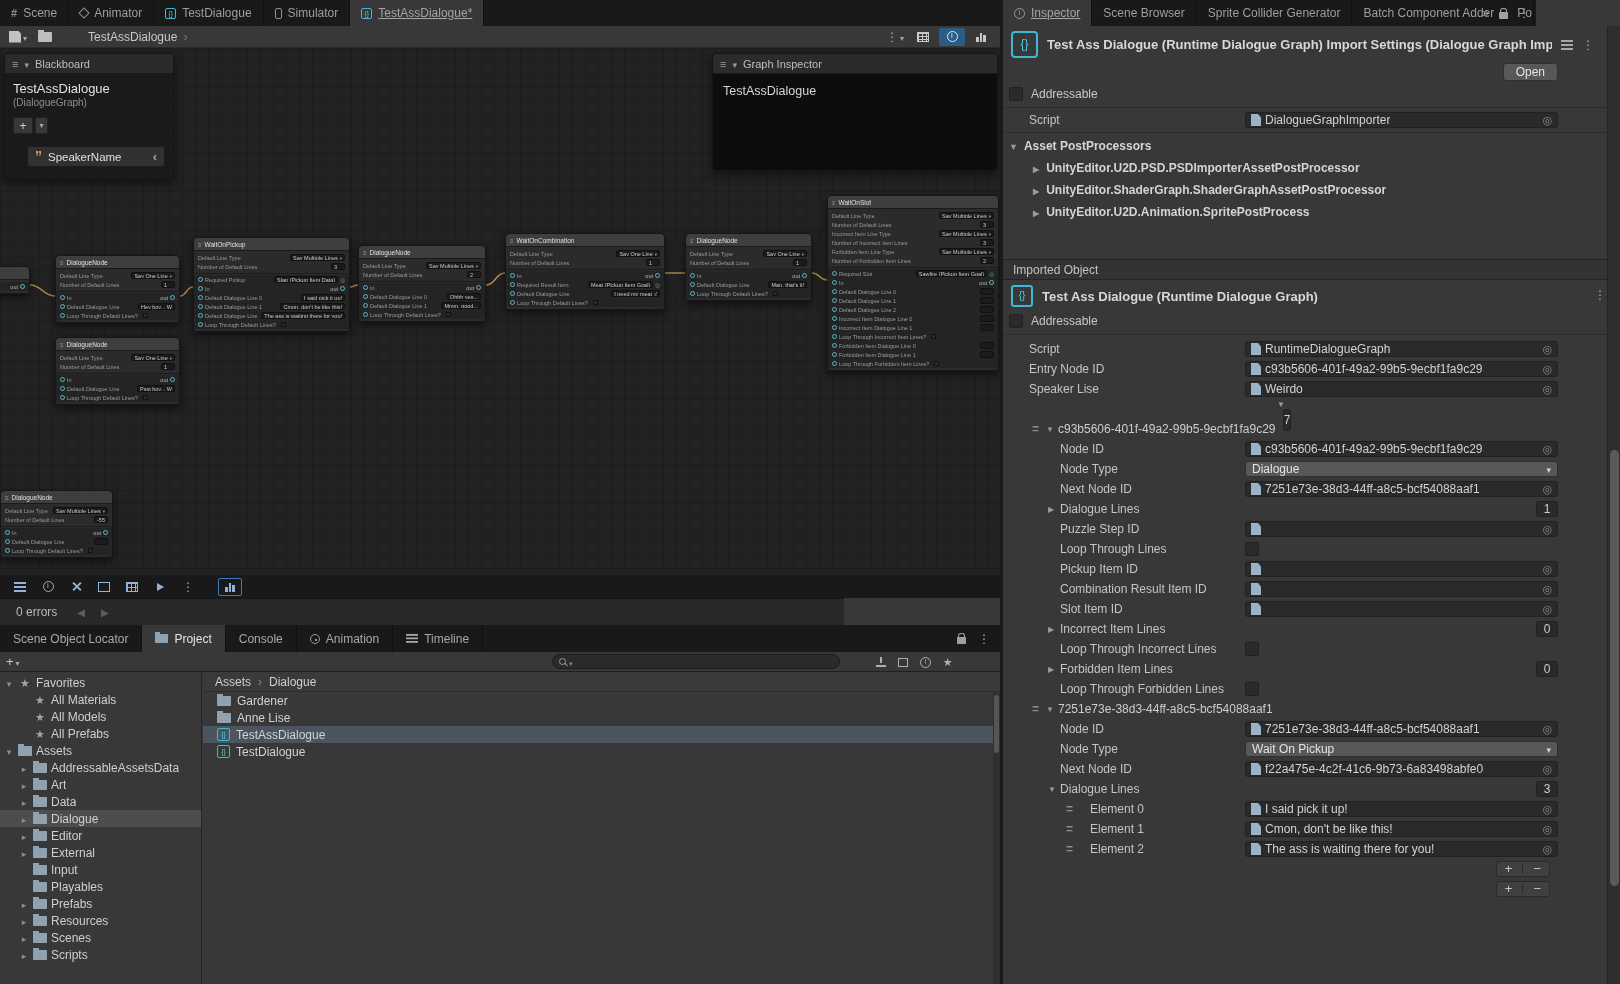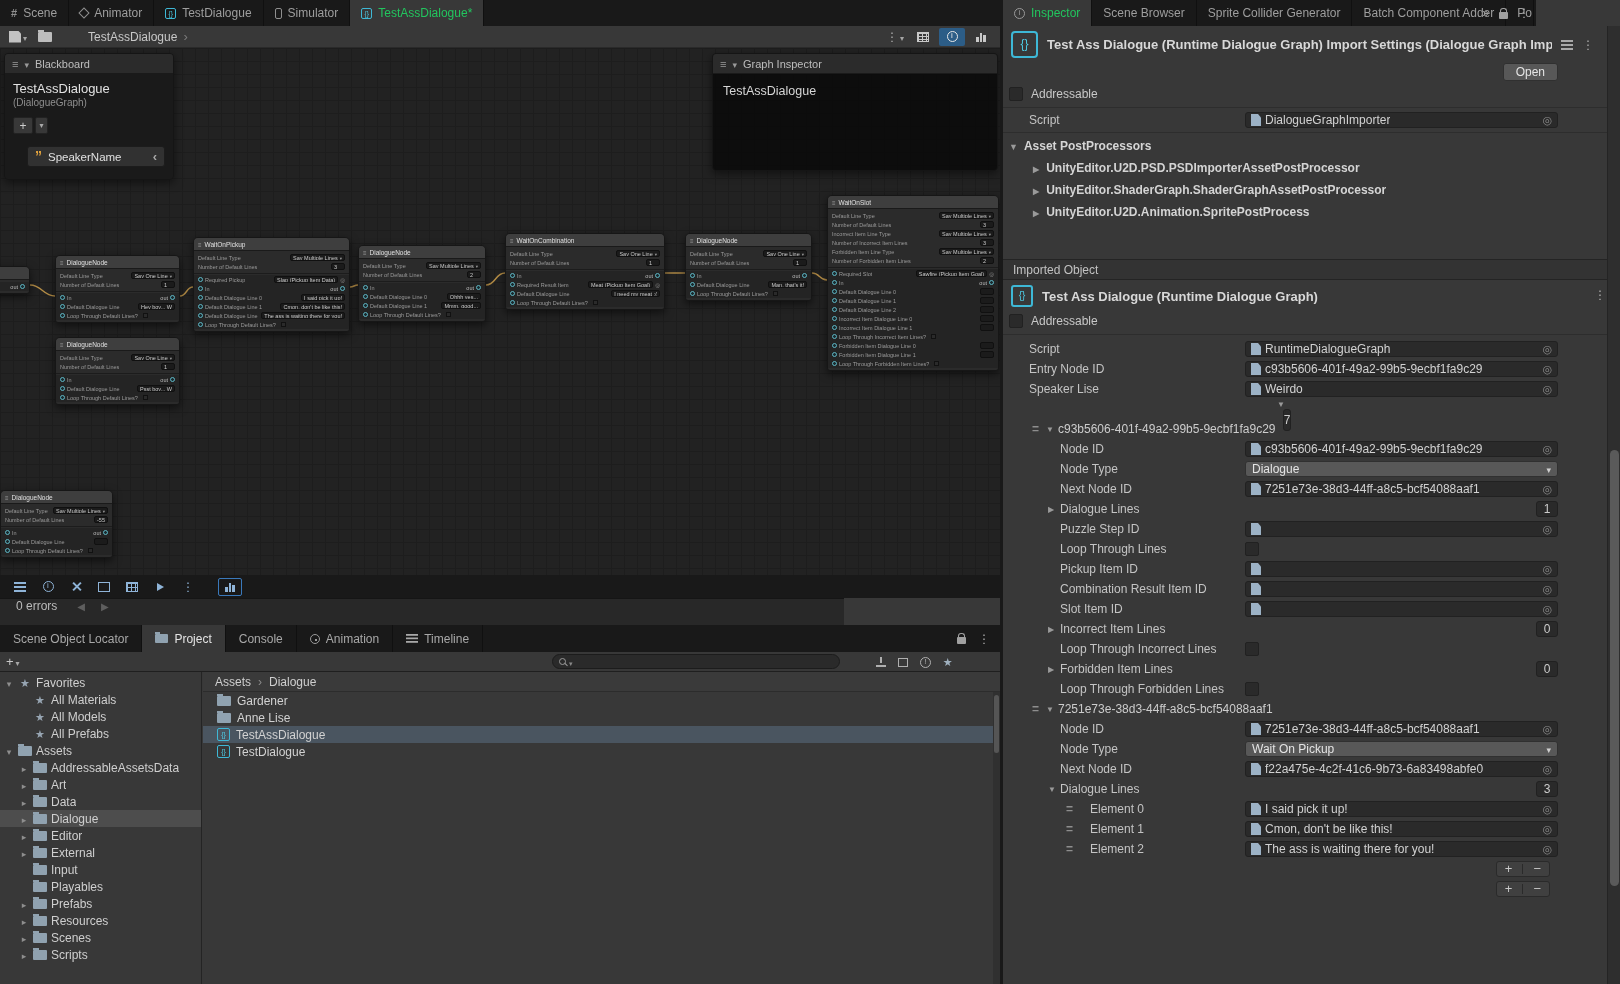--- a/index.html
+++ b/index.html
@@ -5,21 +5,21 @@
   html,body{margin:0;padding:0;background:#111;}
   *{box-sizing:border-box;}
   #root{position:relative;width:1620px;height:984px;background:#383838;font-family:"Liberation Sans",sans-serif;font-size:12px;color:#C8C8C8;overflow:hidden;}
 
   
   .topbar{position:absolute;left:0;top:0;width:1536px;height:26px;background:#191919;}
   .ttabs{position:absolute;top:0;height:26px;display:flex;align-items:stretch;}
   .ttabs-left{left:0;}
   .ttabs-right{left:1003px;}
   .ttab{display:flex;align-items:center;gap:6px;padding:0 11px;color:#9E9E9E;border-right:1px solid #101010;cursor:default;white-space:nowrap;}
-  .ttab.active{background:#383838;color:#22c55e;}
+  .ttab.active{background:#383838;color:#a3a3a3;text-decoration:underline;}
   .ttab.clip{max-width:28px;overflow:hidden;}
   .ti{display:none;flex:none;align-items:center;justify-content:center;}
   .ic-scene .ti-scene{display:inline-flex;}
   .ic-anim .ti-anim{display:inline-flex;}
   .ic-graph .ti-graph{display:inline-flex;}
   .ic-sim .ti-sim{display:inline-flex;}
   .ic-info .ti-info{display:inline-flex;}
   .ti-scene::before{content:"#";color:#8F8F8F;font-weight:bold;font-size:11px;}
   .ti-anim{width:8px;height:8px;border:1px solid #8F8F8F;transform:rotate(45deg);}
   .ti-graph{width:11px;height:11px;border:1px solid #3EB8D6;border-radius:2px;position:relative;}
@@ -131,21 +131,21 @@
   .fi-grid{width:12px;height:10px;background:
      linear-gradient(#8FB4D8 1px,transparent 1px) 0 0/100% 4px,
      linear-gradient(90deg,#8FB4D8 1px,transparent 1px) 0 0/4px 100%;border:1px solid #8FB4D8;}
   .fi-play{width:0;height:0;border-left:7px solid #8FB4D8;border-top:4.5px solid transparent;border-bottom:4.5px solid transparent;}
   .fi-kebab::before{content:"\22EE";color:#8FB4D8;font-size:12px;}
   .fi-chart{display:flex;align-items:flex-end;gap:1px;height:10px;}
   .fi-chart i{display:block;width:2.5px;background:#8FB4D8;}
   .fi-chart i:nth-child(1){height:5px;}.fi-chart i:nth-child(2){height:9px;}.fi-chart i:nth-child(3){height:7px;}
 
   
-  .errorbar{position:absolute;left:0;top:572px;width:844px;height:27px;background:#282828;border-top:1px solid #151515;display:flex;gap:20px;padding:0 16px;}
+  .errorbar{position:absolute;left:0;top:572px;width:844px;height:27px;background:#282828;border-top:1px solid #151515;display:flex;align-items:center;gap:20px;padding:0 16px;}
   .err-text{color:#BBBBBB;}
   .err-nav{display:flex;gap:16px;}
   .err-prev::before{content:"\25C0";color:#5E5E5E;font-size:10px;}
   .err-next::before{content:"\25B6";color:#5E5E5E;font-size:10px;}
 
   
   .btabs-bar{position:absolute;left:0;top:599px;width:1000px;height:27px;background:#191919;display:flex;}
   .btab{display:flex;align-items:center;gap:6px;padding:0 13px;color:#A8A8A8;border-right:1px solid #101010;white-space:nowrap;}
   .btab.active{background:#383838;color:#E4E4E4;}
   .bi{display:none;flex:none;}

